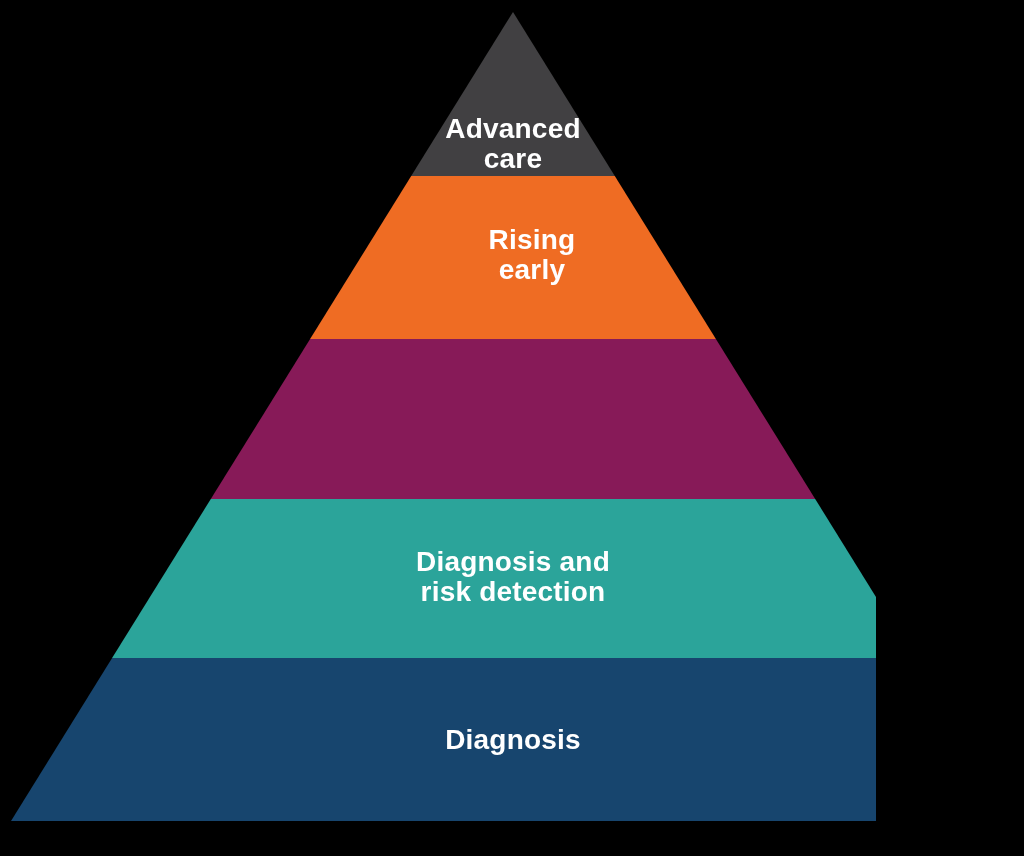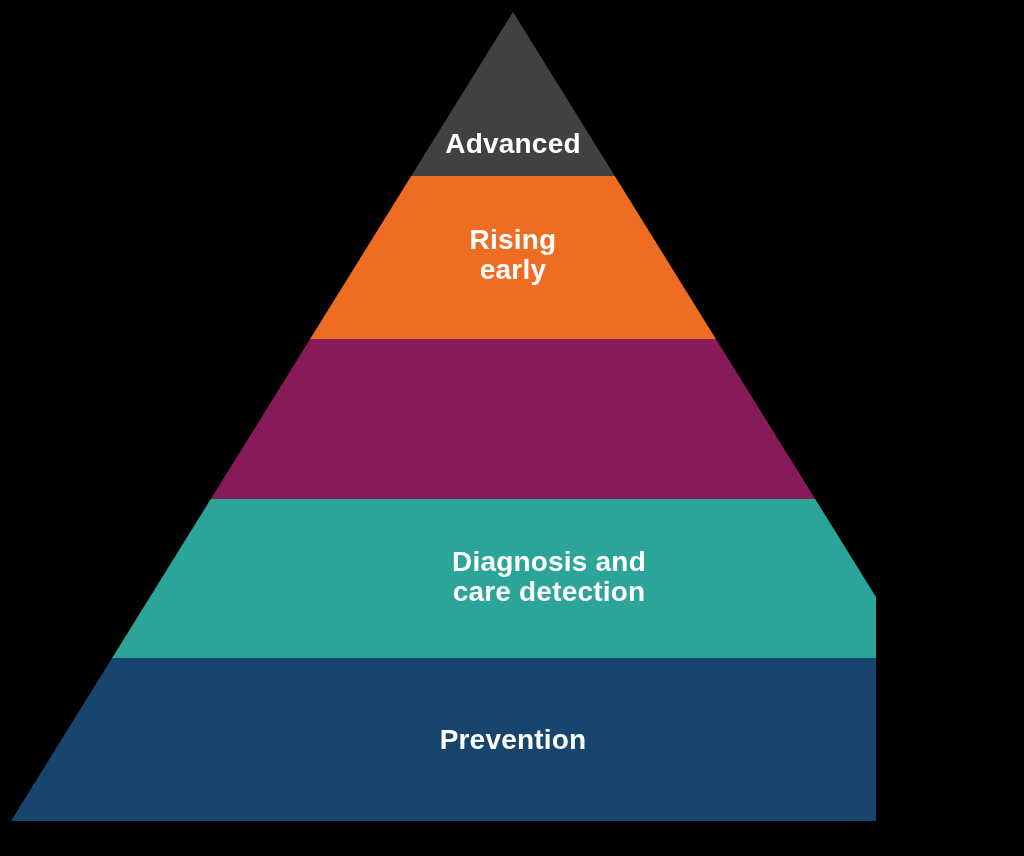--- a/index.html
+++ b/index.html
@@ -45,28 +45,29 @@
   <svg id="pyramid-svg" viewBox="0 0 1024 856" xmlns="http://www.w3.org/2000/svg">
       <polygon points="513.0,12.0 614.8,176.0 411.2,176.0" fill="#414042"></polygon>
       <polygon points="411.2,176.0 614.8,176.0 715.9,339.0 310.1,339.0" fill="#EF6C23"></polygon>
       <polygon points="310.1,339.0 715.9,339.0 815.2,499.0 210.8,499.0" fill="#871A58"></polygon>
       <polygon points="210.8,499.0 815.2,499.0 913.9,658.0 112.1,658.0" fill="#2BA49A"></polygon>
       <polygon points="112.1,658.0 913.9,658.0 1015.0,821.0 11.0,821.0" fill="#17456E"></polygon>
     </svg>
   <div id="labels">
       <div class="layer-label" style="left: 513px; top: 144px;">
         <span>Advanced</span>
+        <span>care</span>
       </div>
-      <div class="layer-label" style="left: 513px; top: 255px;">
+      <div class="layer-label" style="left: 532px; top: 255px;">
         <span>Rising</span>
         <span>early</span>
       </div>
       <div class="layer-label" style="left: 513px; top: 415px;">
       </div>
-      <div class="layer-label" style="left: 513px; top: 577px; margin-left: 36px;">
+      <div class="layer-label" style="left: 513px; top: 577px;">
         <span>Diagnosis and</span>
-        <span>care detection</span>
+        <span>risk detection</span>
       </div>
       <div class="layer-label" style="left: 513px; top: 740px;">
-        <span>Prevention</span>
+        <span>Diagnosis</span>
       </div>
     </div>
 </div>
 
 </body></html>

